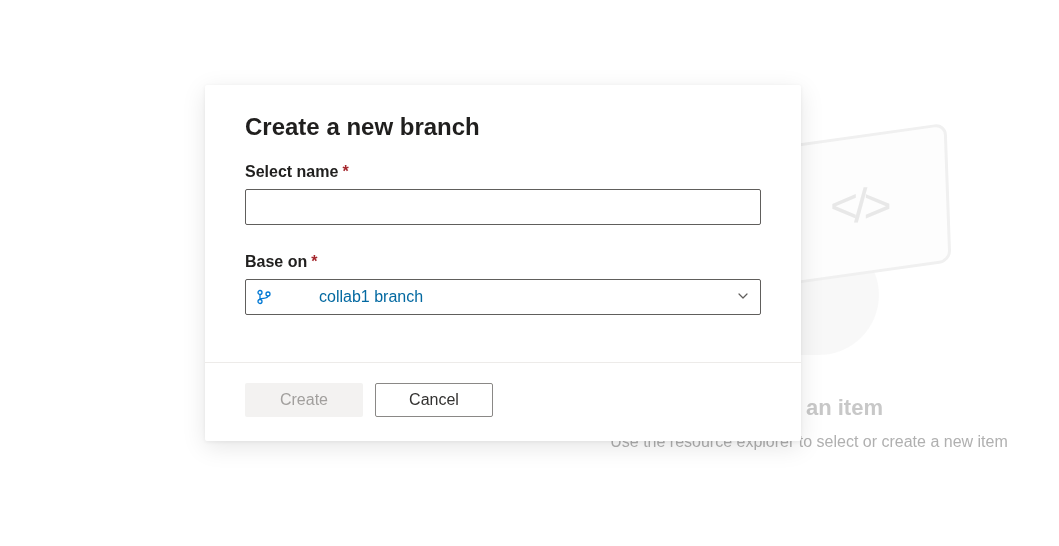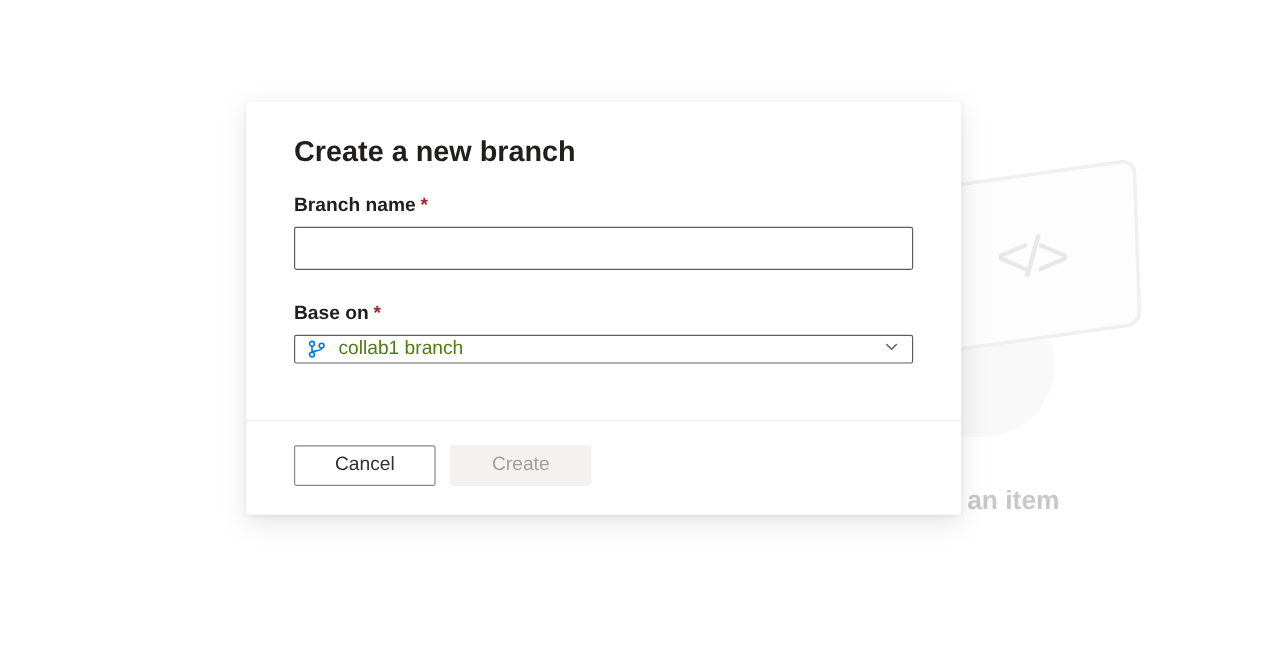--- a/index.html
+++ b/index.html
@@ -127,30 +127,31 @@
       font-family: inherit;
       color: #201f1e;
       background: #ffffff;
     }
     .select-wrap {
       position: relative;
       width: 100%;
     }
     .select-display {
       width: 100%;
-      height: 24px;
+      height: 36px;
       border: 1px solid #605e5c;
       border-radius: 2px;
       background: #ffffff;
       display: flex;
       align-items: center;
       padding: 0 36px 0 10px;
       cursor: pointer;
       font-size: 16px;
-      color: #4d7c0f;
+      color: #0369a1;
+      gap: 37px;
     }
     .branch-icon {
       display: inline-flex;
       margin-right: 10px;
       color: #0078d4;
     }
     .chevron {
       position: absolute;
       right: 12px;
       top: 50%;
@@ -192,29 +193,30 @@
 <body>
 
 <div class="backdrop">
   <div class="backdrop-illustration">
     <div class="cloud-shape"></div>
     <div class="doc-shape">
       <span class="code-slash">&lt;/&gt;</span>
     </div>
   </div>
   <div class="backdrop-title">Select an item</div>
+  <div class="backdrop-subtitle">Use the resource explorer to select or create a new item</div>
 </div>
 
 <div class="dialog">
   <div class="dialog-body">
     <h1 class="dialog-title">Create a new branch</h1>
 
     <div class="form-group">
       <label class="form-label">
-        <span>Branch name</span><span class="required">*</span>
+        <span>Select name</span><span class="required">*</span>
       </label>
       <input type="text" class="text-input" value="" style="">
     </div>
 
     <div class="form-group">
       <label class="form-label">
         <span>Base on</span><span class="required">*</span>
       </label>
       <div class="select-wrap">
         <div class="select-display">
@@ -232,16 +234,16 @@
         <span class="chevron">
           <svg width="12" height="12" viewBox="0 0 12 12">
             <path d="M2 4 L6 8 L10 4" stroke="#605e5c" stroke-width="1.2" fill="none" stroke-linecap="round" stroke-linejoin="round"></path>
           </svg>
         </span>
       </div>
     </div>
   </div>
 
   <div class="dialog-footer">
+    <button class="btn btn-primary">Create</button>
     <button class="btn btn-secondary">Cancel</button>
-    <button class="btn btn-primary">Create</button>
   </div>
 </div>
 
 </body></html>

